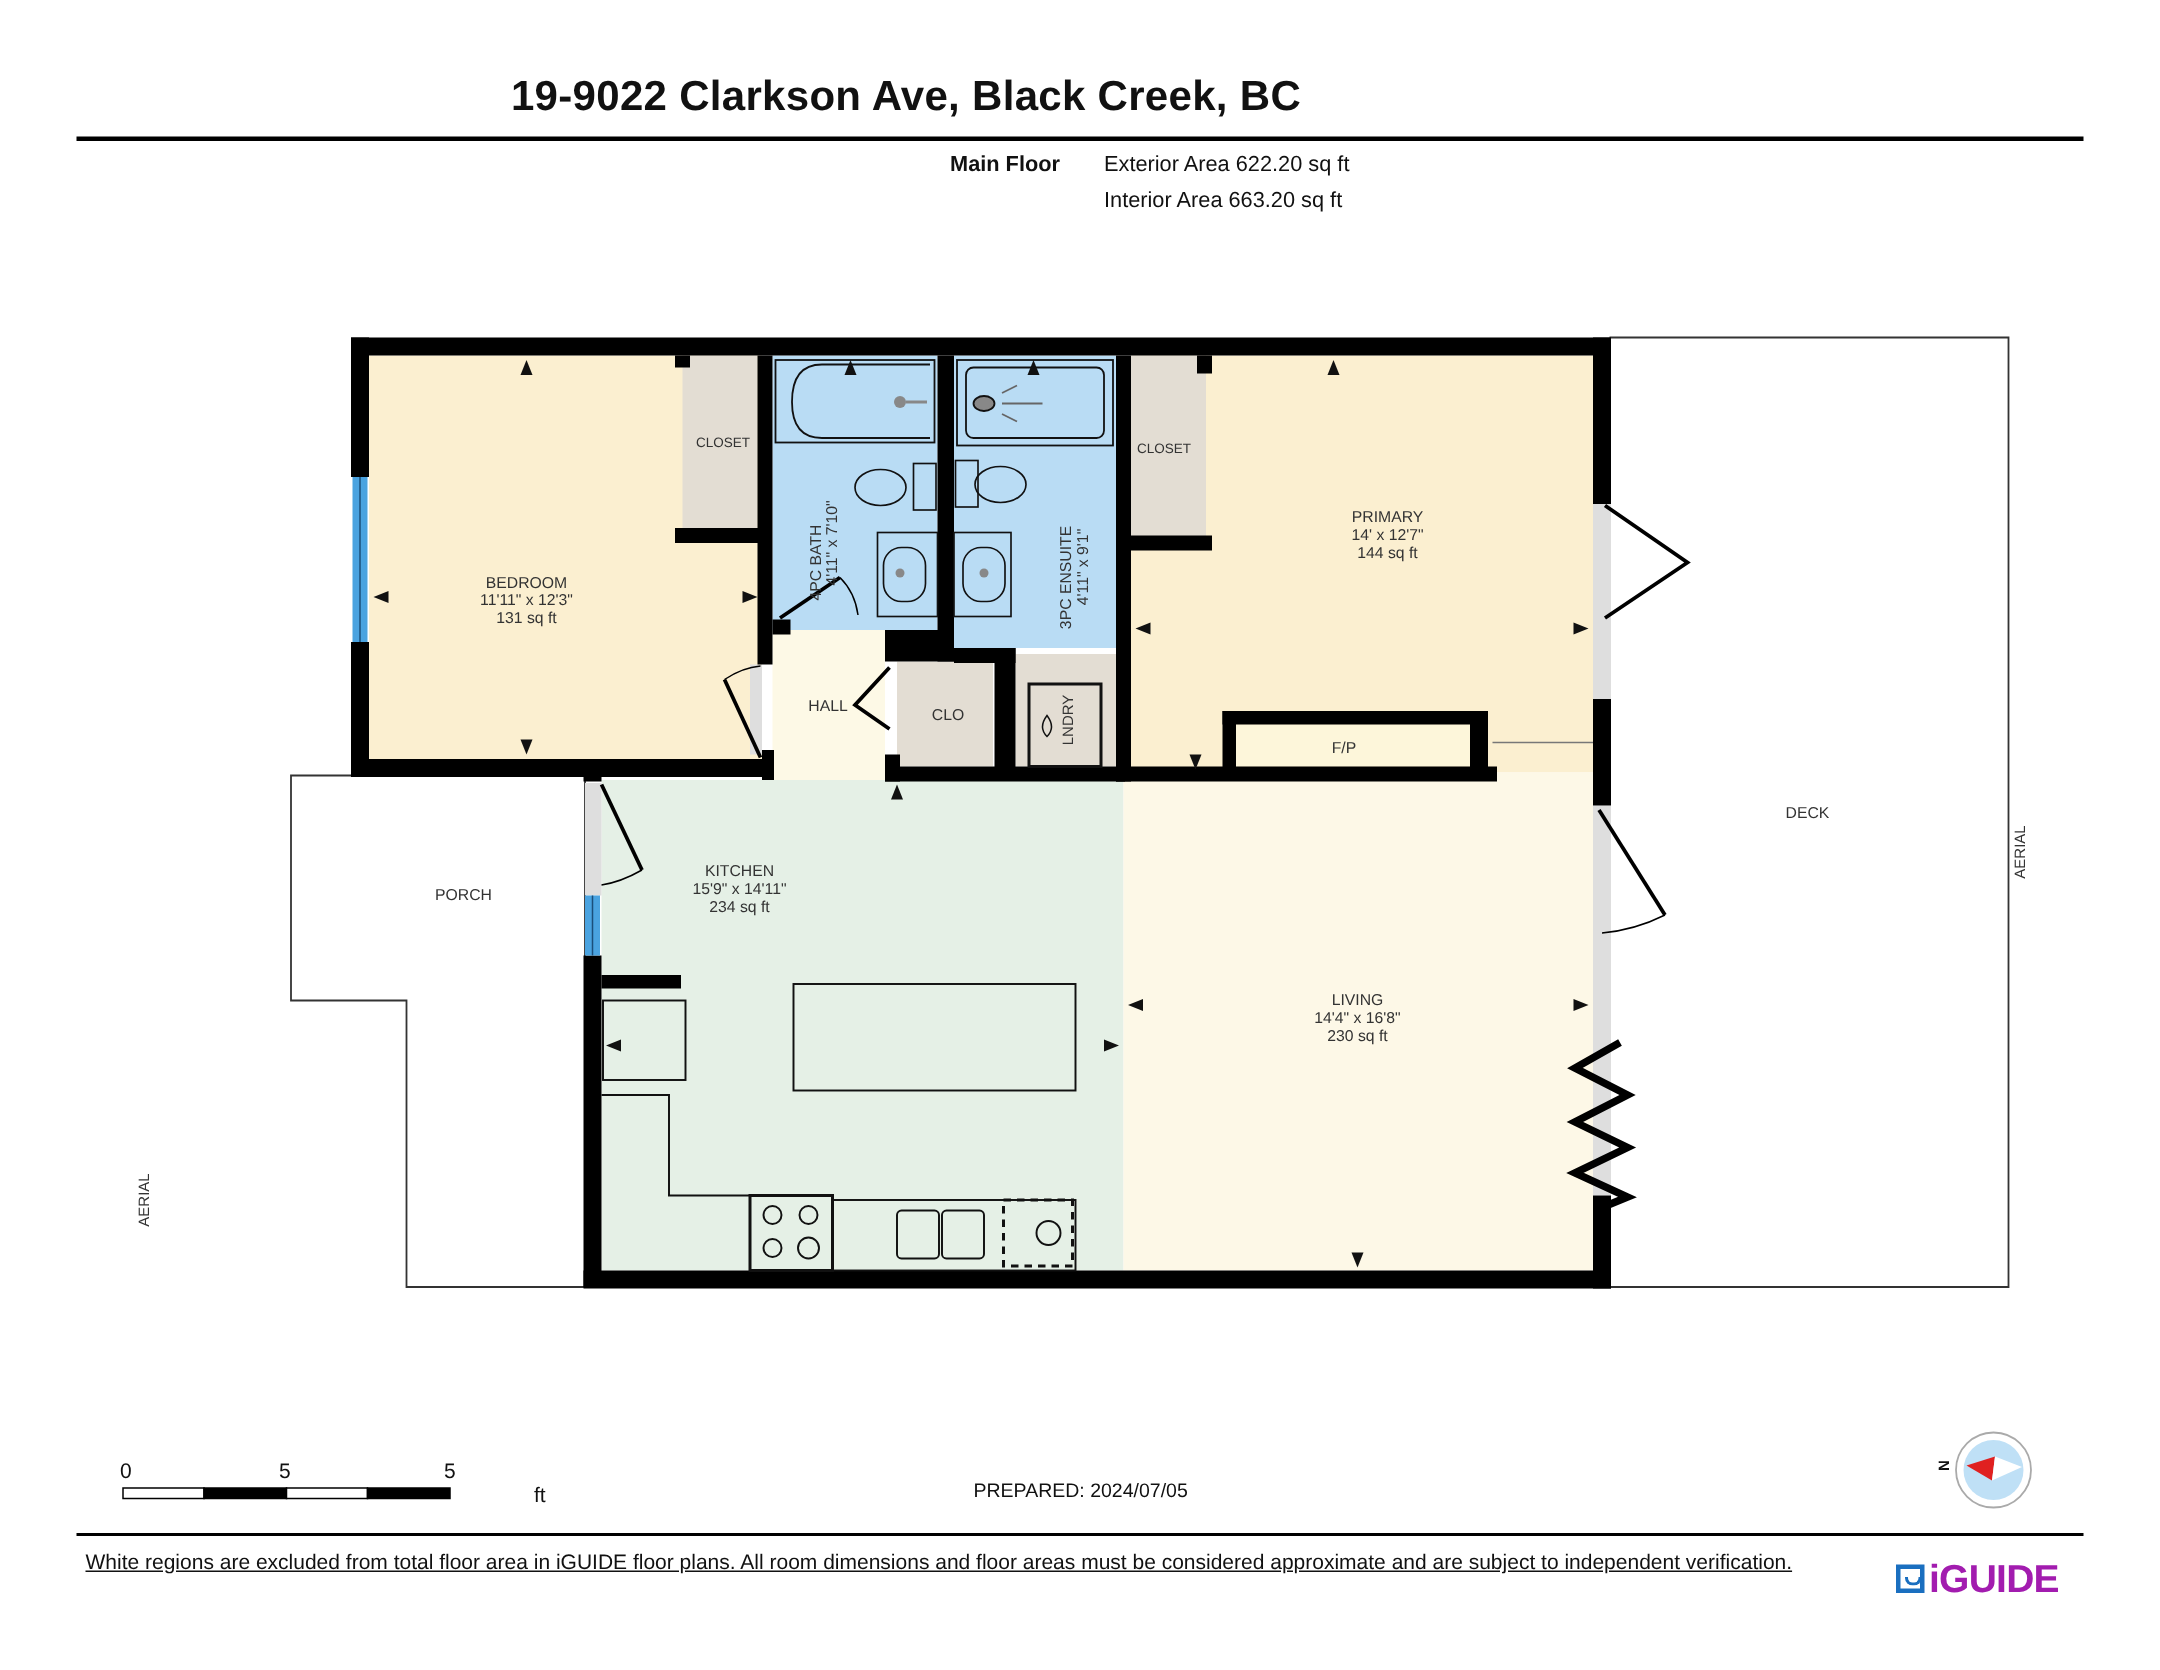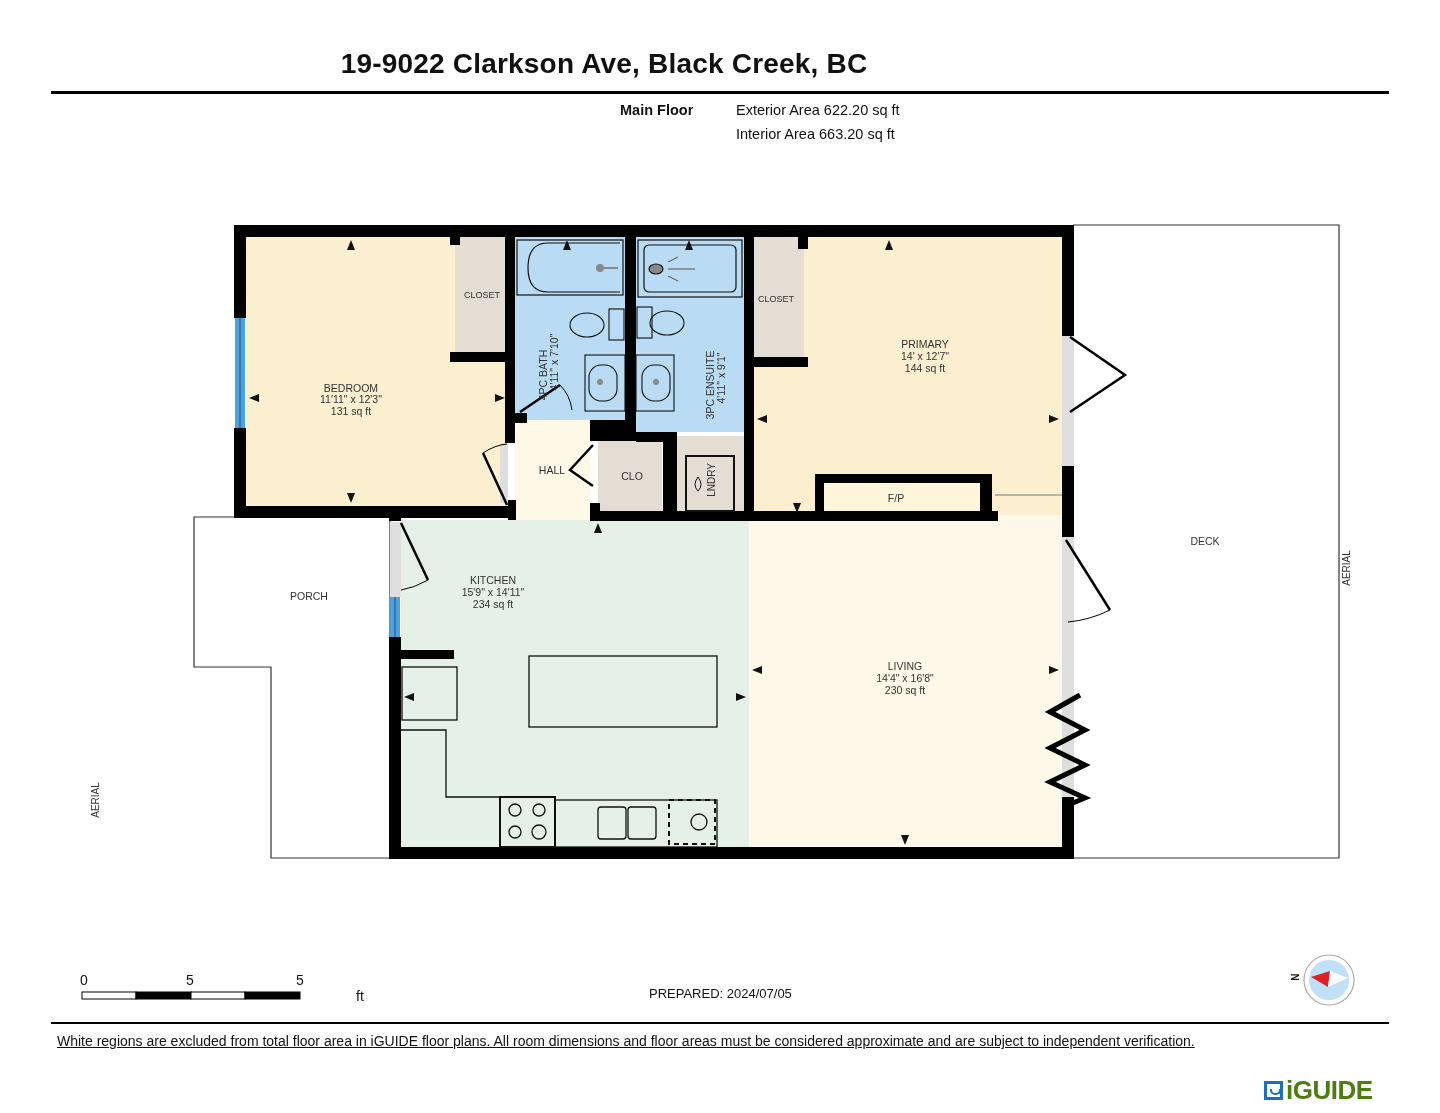--- a/index.html
+++ b/index.html
@@ -3,30 +3,30 @@
 <meta charset="utf-8">
 <style>
   html, body { margin: 0; padding: 0; background: #ffffff; }
   body { width: 1440px; height: 1113px; position: relative; overflow: hidden;
          font-family: "Liberation Sans", sans-serif; color: #111; }
   .title { position: absolute; left: 0; top: 48px; width: 1208px; text-align: center;
            font-size: 28px; font-weight: bold; letter-spacing: 0.2px; }
   .rule { position: absolute; left: 51px; width: 1338px; background: #000; }
   .rule.top { top: 91px; height: 3px; }
   .rule.bottom { top: 1022px; height: 2px; }
-  .floor-label { position: absolute; left: 620px; top: 102px; width: 100px; text-align: left;
+  .floor-label { position: absolute; left: 620px; top: 102px; width: 100px; text-align: center;
                  font-size: 14.5px; font-weight: bold; }
   .area-line { position: absolute; left: 736px; font-size: 14.5px; }
   .area-ext { top: 102px; }
   .area-int { top: 126px; }
   svg.plan { position: absolute; left: 0; top: 0; }
   .prepared { position: absolute; left: 649px; top: 986px; font-size: 13px; }
   .disclaimer { position: absolute; left: 57px; top: 1033px; font-size: 14px; text-decoration: underline; }
-  .logo { position: absolute; left: 1264px; top: 1075px; font-size: 26px; font-weight: bold;
-          color: #4d7c0f; letter-spacing: -0.5px; display: flex; align-items: center; }
+  .logo { position: absolute; left: 1264px; top: 1037px; font-size: 26px; font-weight: bold;
+          color: #a21caf; letter-spacing: -0.5px; display: flex; align-items: center; }
   .logo-box { display: inline-block; width: 19px; height: 19px; border: 3px solid #1a6fc0;
               box-sizing: border-box; margin-right: 3px; position: relative; }
   .logo-box::after { content: ""; position: absolute; left: 3px; top: 5px; width: 7px; height: 4px;
                      border: 2px solid #1a6fc0; border-top: none; border-radius: 0 0 5px 5px; }
   .scale-num { position: absolute; top: 972px; font-size: 14px; }
   .scale-ft { position: absolute; left: 312px; top: 988px; font-size: 14px; margin-left: 44px; }
   .room-text { font-family: "Liberation Sans", sans-serif; fill: #333; }
 </style>
 </head>
 <body>

